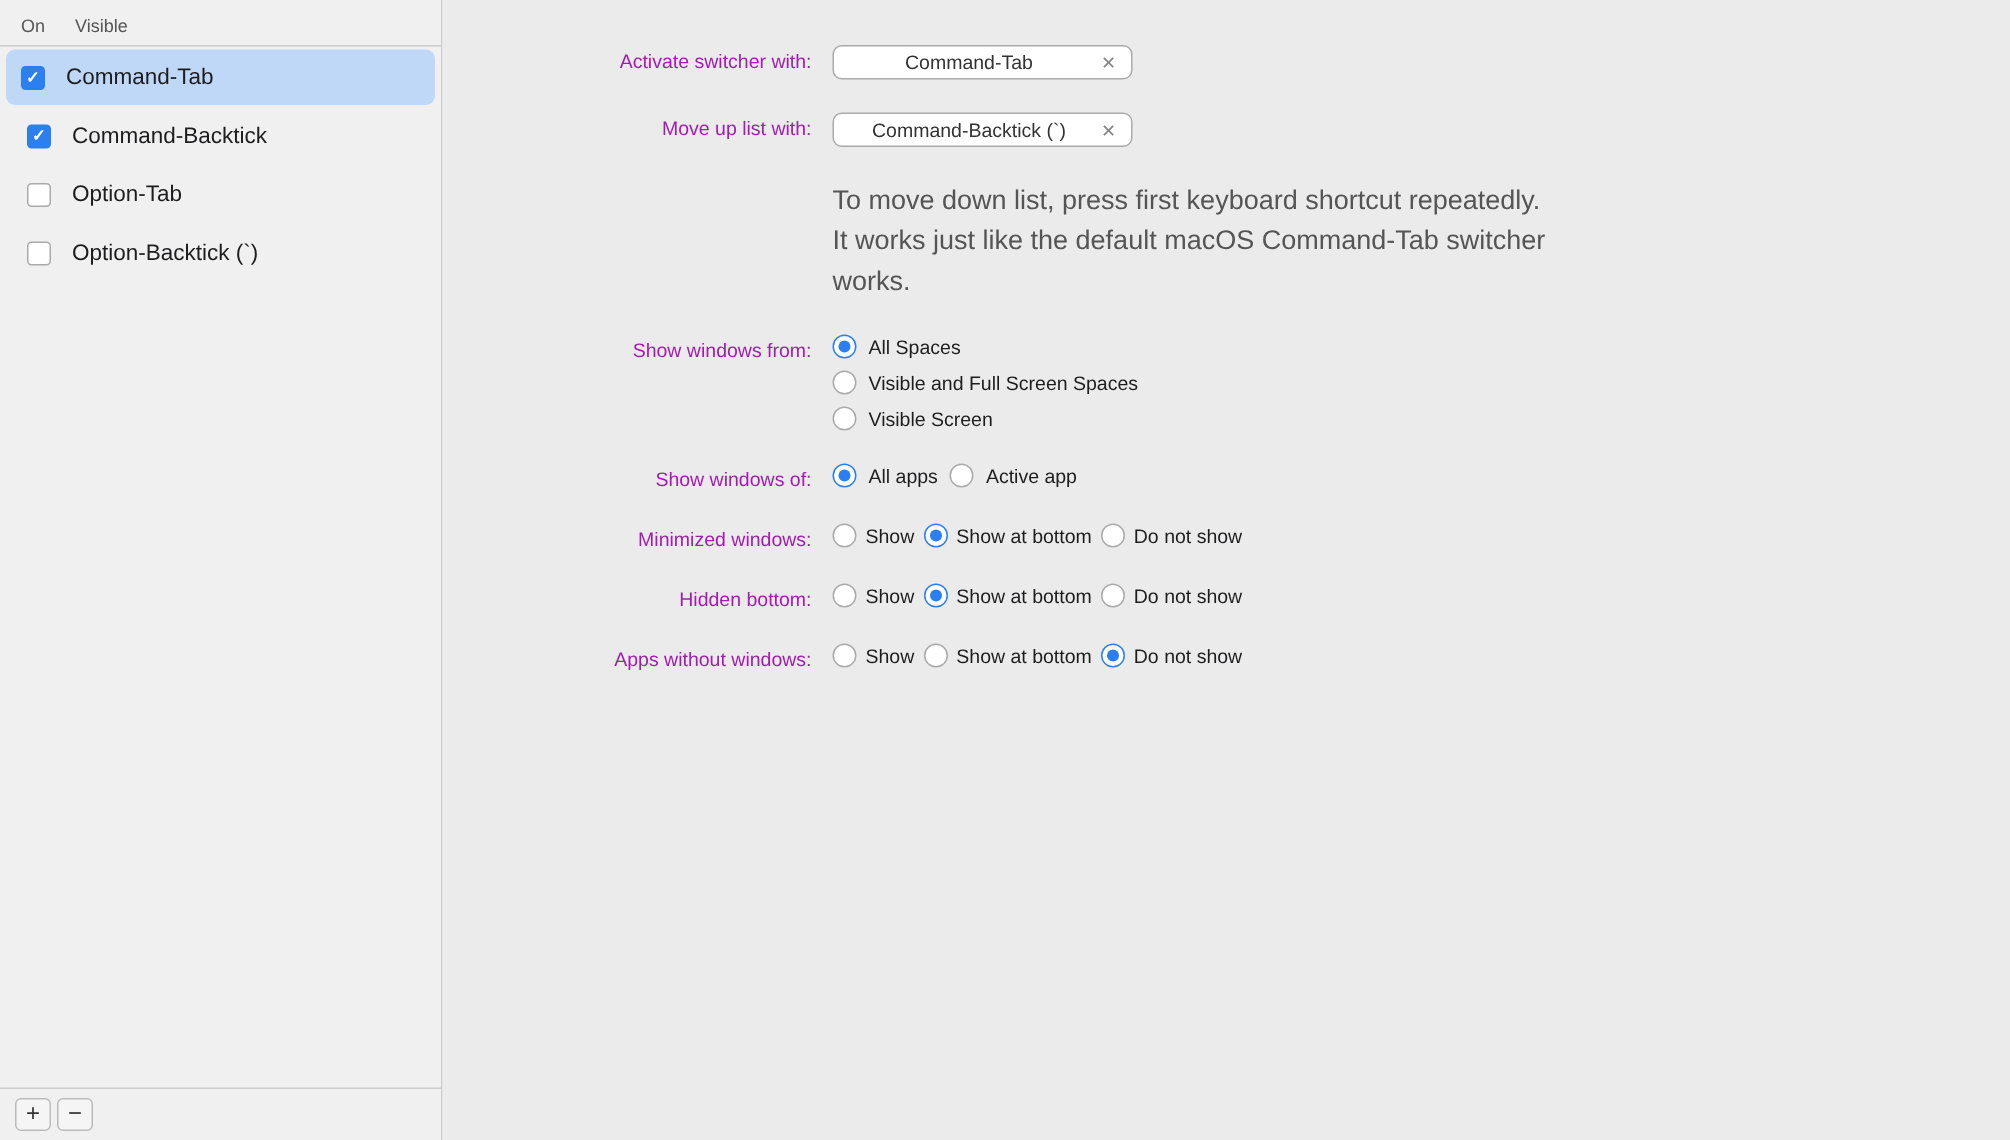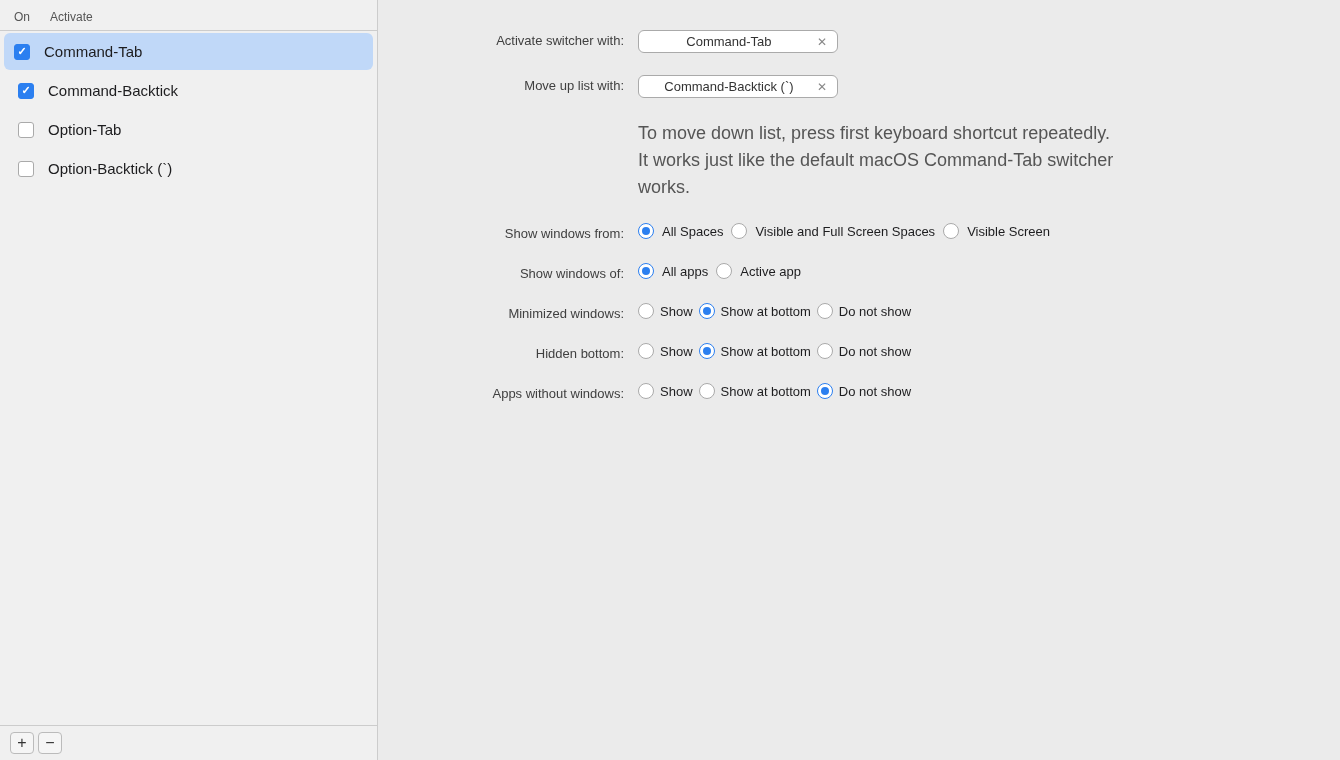--- a/index.html
+++ b/index.html
@@ -10,21 +10,21 @@
       color: #1d1d1f;
       width: 1340px;
       height: 760px;
       display: flex;
       align-items: stretch;
       overflow: hidden;
     }
 
     
     .left-panel {
-      width: 378px;
+      width: 295px;
       background: #f0f0f0;
       border-right: 1px solid #ccc;
       display: flex;
       flex-direction: column;
       flex-shrink: 0;
     }
 
     .shortcuts-header {
       display: flex;
       padding: 10px 14px 6px 14px;
@@ -123,21 +123,21 @@
       align-items: flex-start;
       margin-bottom: 22px;
     }
 
     .row-label {
       text-align: right;
       min-width: 220px;
       padding-right: 14px;
       padding-top: 3px;
       font-size: 13px;
-      color: #404040;
+      color: #a21caf;
       flex-shrink: 0;
     }
 
     .row-content {
       display: flex;
       align-items: center;
       flex-wrap: wrap;
       gap: 6px;
     }
 
@@ -172,21 +172,21 @@
     .info-text {
       font-size: 18px;
       color: #555;
       max-width: 480px;
       line-height: 1.5;
     }
 
     
     .radio-group {
       display: flex;
-      flex-direction: row;
+      flex-direction: column;
       gap: 8px;
     }
 
     .radio-row {
       display: flex;
       align-items: center;
       gap: 8px;
     }
 
     .radio-inline {
@@ -233,21 +233,21 @@
       flex-wrap: nowrap;
       text-align: right;
     }
   </style>
 </head>
 <body>
 
 <div class="left-panel">
   <div class="shortcuts-header">
     <span>On</span>
-    <span>Activate</span>
+    <span>Visible</span>
   </div>
 
   <div class="shortcuts-list" id="shortcuts-list">
 
   <div class="shortcut-item selected">
         <div class="checkbox checked"></div>
         <span class="shortcut-label">Command-Tab</span>
       </div>
       <div class="shortcut-item">
         <div class="checkbox checked"></div>

